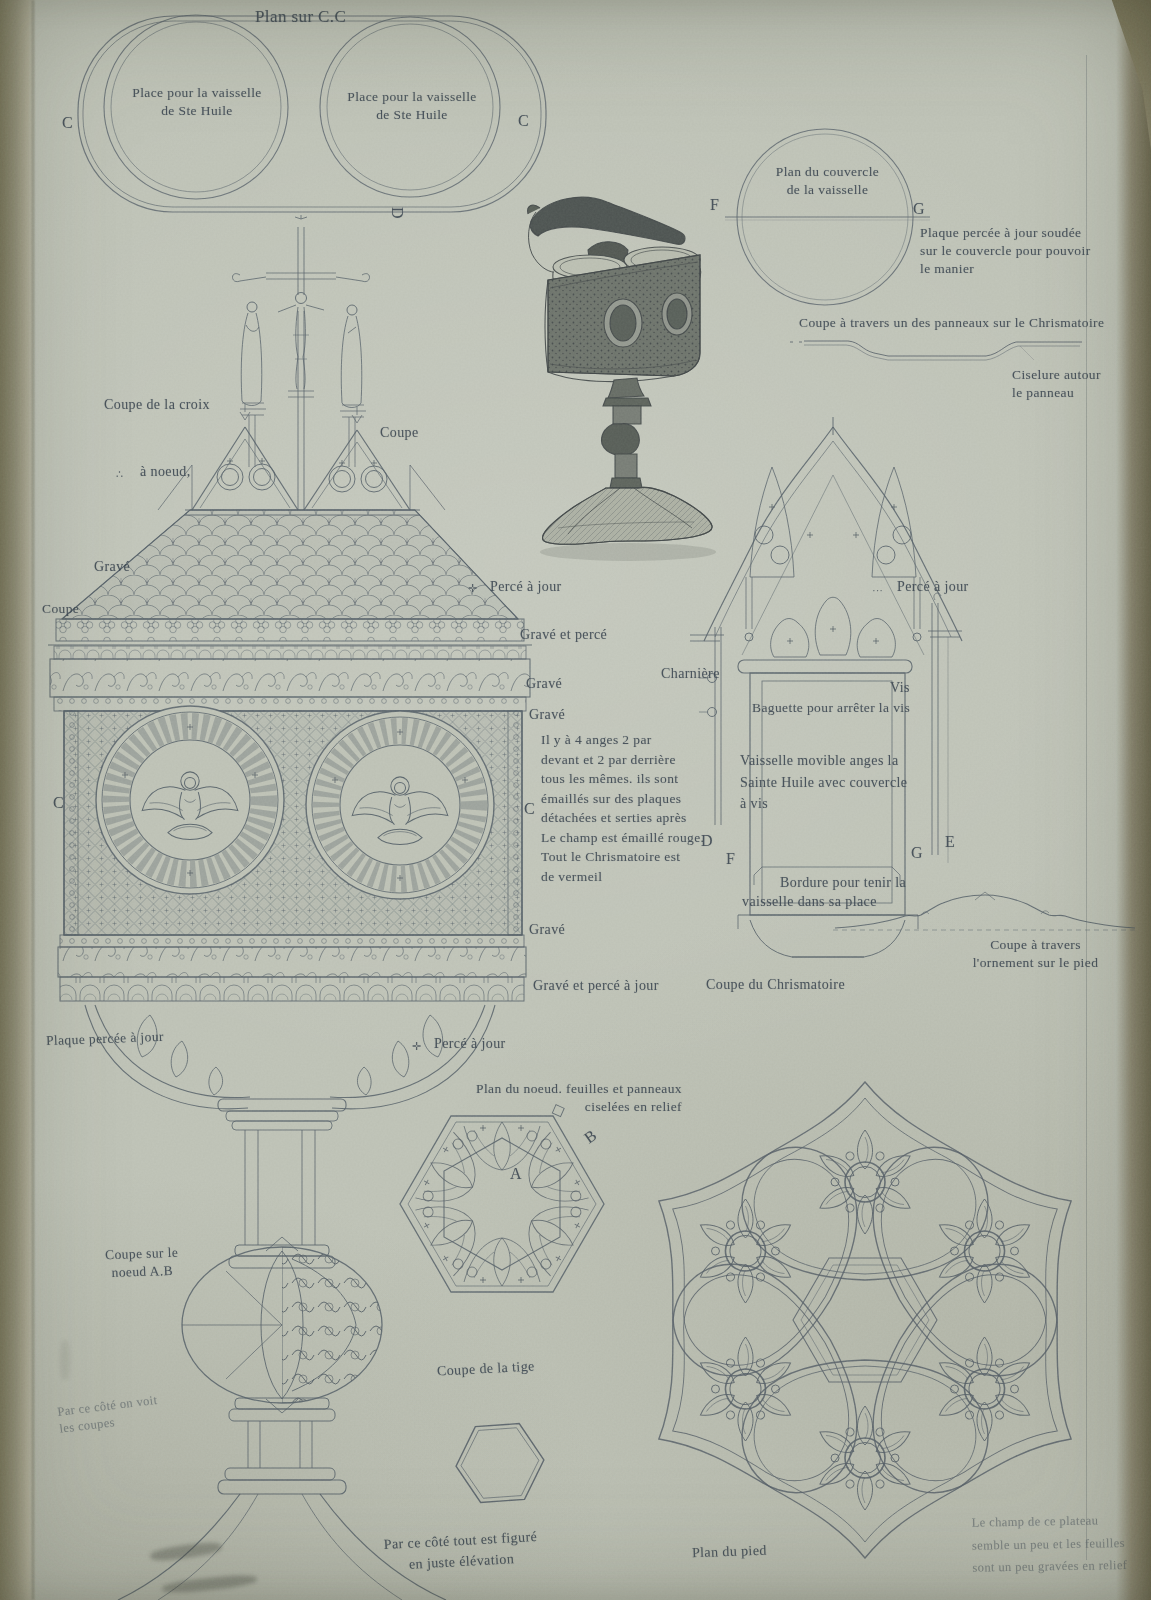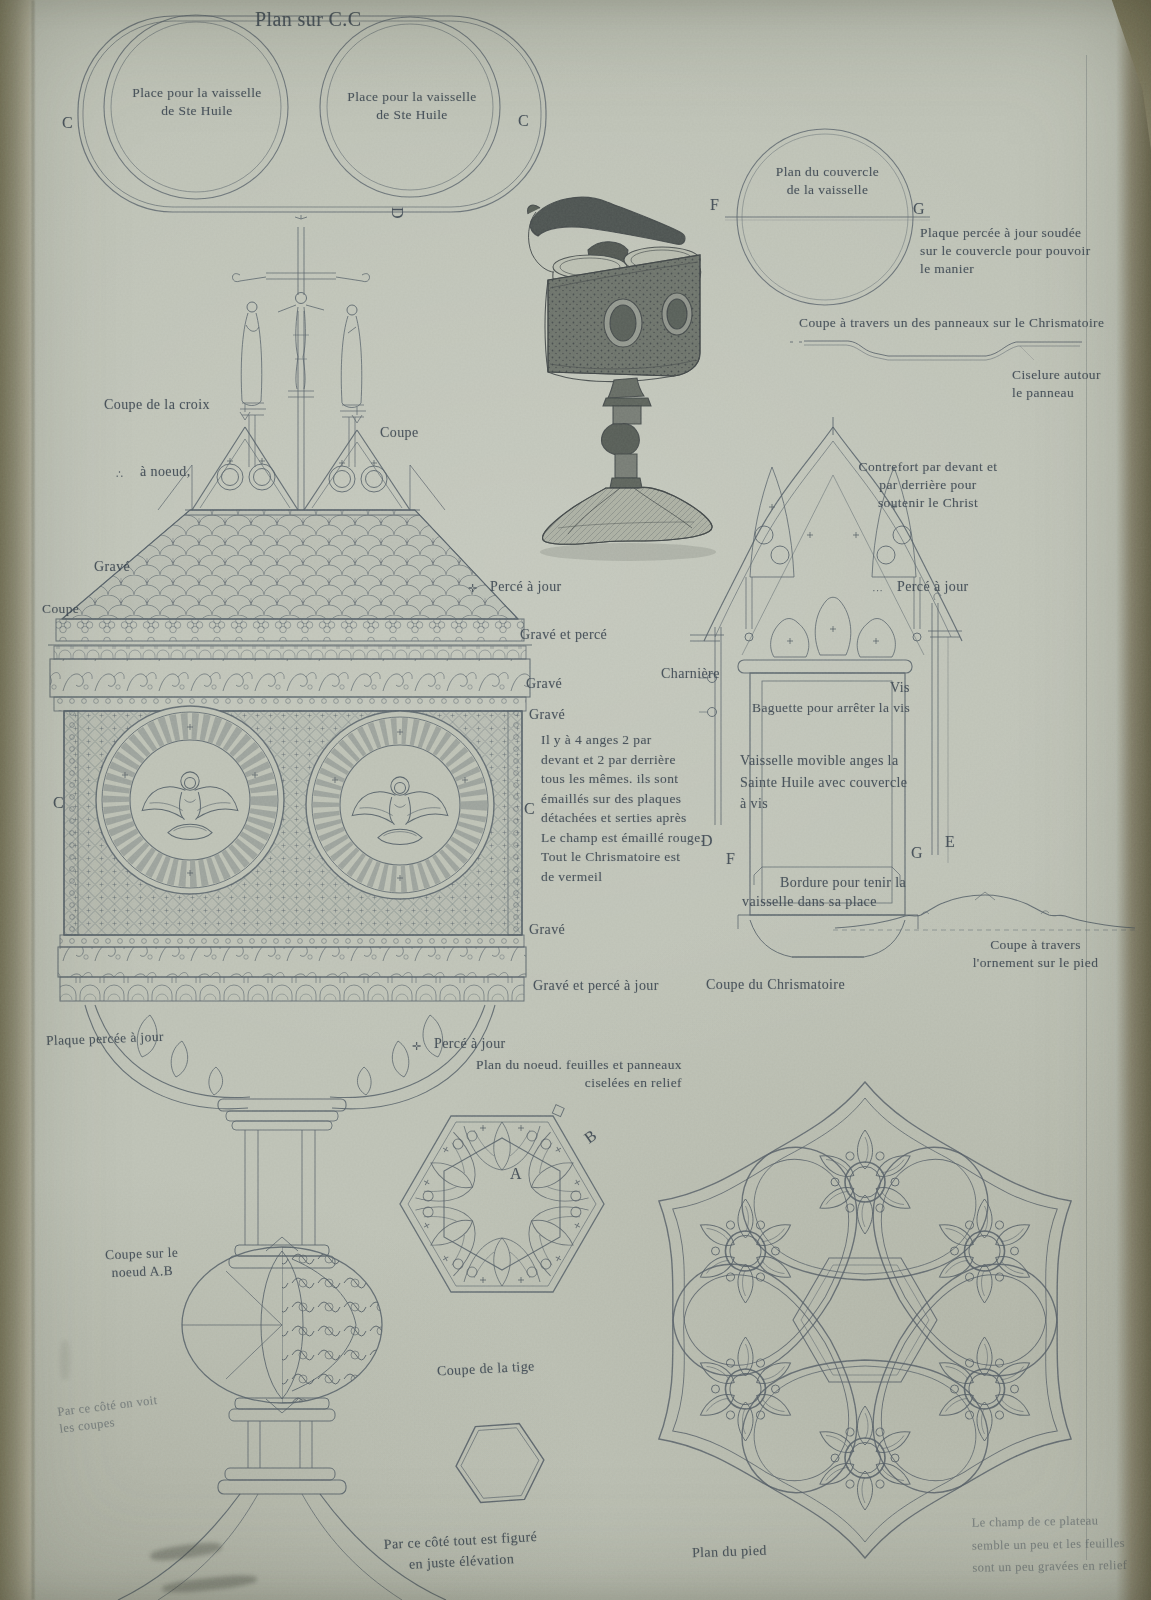--- a/index.html
+++ b/index.html
@@ -15,22 +15,22 @@
   .edge-left::after{content:"";position:absolute;left:32px;top:0;width:2px;height:100%;background:rgba(70,70,55,.35);filter:blur(1px);}
   .edge-right{position:absolute;left:1116px;top:0;width:35px;height:1600px;
     background:linear-gradient(270deg,#6e6950 0%,#8b8670 55%,rgba(160,157,138,0) 100%);}
   .corner-tr{position:absolute;left:1095px;top:0;width:56px;height:150px;
     background:linear-gradient(225deg,#6f6a4e,#918b6f 70%,rgba(145,139,111,0));
     clip-path:polygon(30% 0,100% 0,100% 100%,85% 60%);}
   .plate-line{position:absolute;left:1086px;top:55px;width:1px;height:1505px;background:rgba(70,78,85,.28);}
   .lbl{position:absolute;white-space:pre-line;color:rgba(56,66,77,.88);
     font-size:14px;line-height:1.35;letter-spacing:.4px;
     text-shadow:0 0 1px rgba(56,66,77,.25);}
-  .sm{font-size:12.5px;} .md{font-size:13.5px;} .lg{font-size:20px;}
-  .ctr{text-align:center;} .rt{text-align:right;}
+  .sm{font-size:12.5px;} .md{font-size:13.5px;} .lg{font-size:17px;}
+  .ctr{text-align:center;} .rt{text-align:right;margin-top:24px;}
   .faint{opacity:.55;}
   .letter{font-size:16px;letter-spacing:0;}
   .ink-mark{position:absolute;color:rgba(56,66,77,.8);font-size:11px;}
   .art{position:absolute;opacity:.86;}
   .noise{position:absolute;left:0;top:0;mix-blend-mode:soft-light;opacity:.5;pointer-events:none;}
   .smudge{position:absolute;background:rgba(62,66,58,.38);filter:blur(2px);border-radius:40%;}
   .vignette{position:absolute;inset:0;pointer-events:none;
     box-shadow:inset 0 0 120px rgba(70,72,55,.35), inset 0 0 30px rgba(70,72,55,.18);}
 </style>
 </head>
@@ -461,23 +461,20 @@
 détachées et serties après
 Le champ est émaillé rouge.
 Tout le Chrismatoire est
 de vermeil</div>
   <div class="lbl letter" style="left:53px;top:792px">C</div>
   <div class="lbl letter" style="left:524px;top:798px">C</div>
   <div class="lbl" style="left:529px;top:921px">Gravé</div>
   <div class="lbl" style="left:533px;top:977px">Gravé et percé à jour</div>
   <div class="lbl md" style="left:46px;top:1030px;transform:rotate(-2deg)">Plaque percée à jour</div>
 
-  <div class="lbl md ctr" style="left:843px;top:458px;width:170px">Contrefort par devant et
-par derrière pour
-soutenir le Christ</div>
   <span class="ink-mark" style="left:872px;top:584px">···</span>
   <div class="lbl" style="left:897px;top:578px">Percé à jour</div>
   <div class="lbl" style="left:890px;top:679px">Vis</div>
   <div class="lbl md" style="left:752px;top:699px">Baguette pour arrêter la vis</div>
   <div class="lbl" style="left:740px;top:750px;width:195px;line-height:1.55">Vaisselle movible anges la
 Sainte Huile avec couvercle
 à vis</div>
   <div class="lbl" style="left:742px;top:874px;width:185px;text-indent:38px">Bordure pour tenir la
 vaisselle dans sa place</div>
   <div class="lbl letter" style="left:701px;top:830px">D</div>

